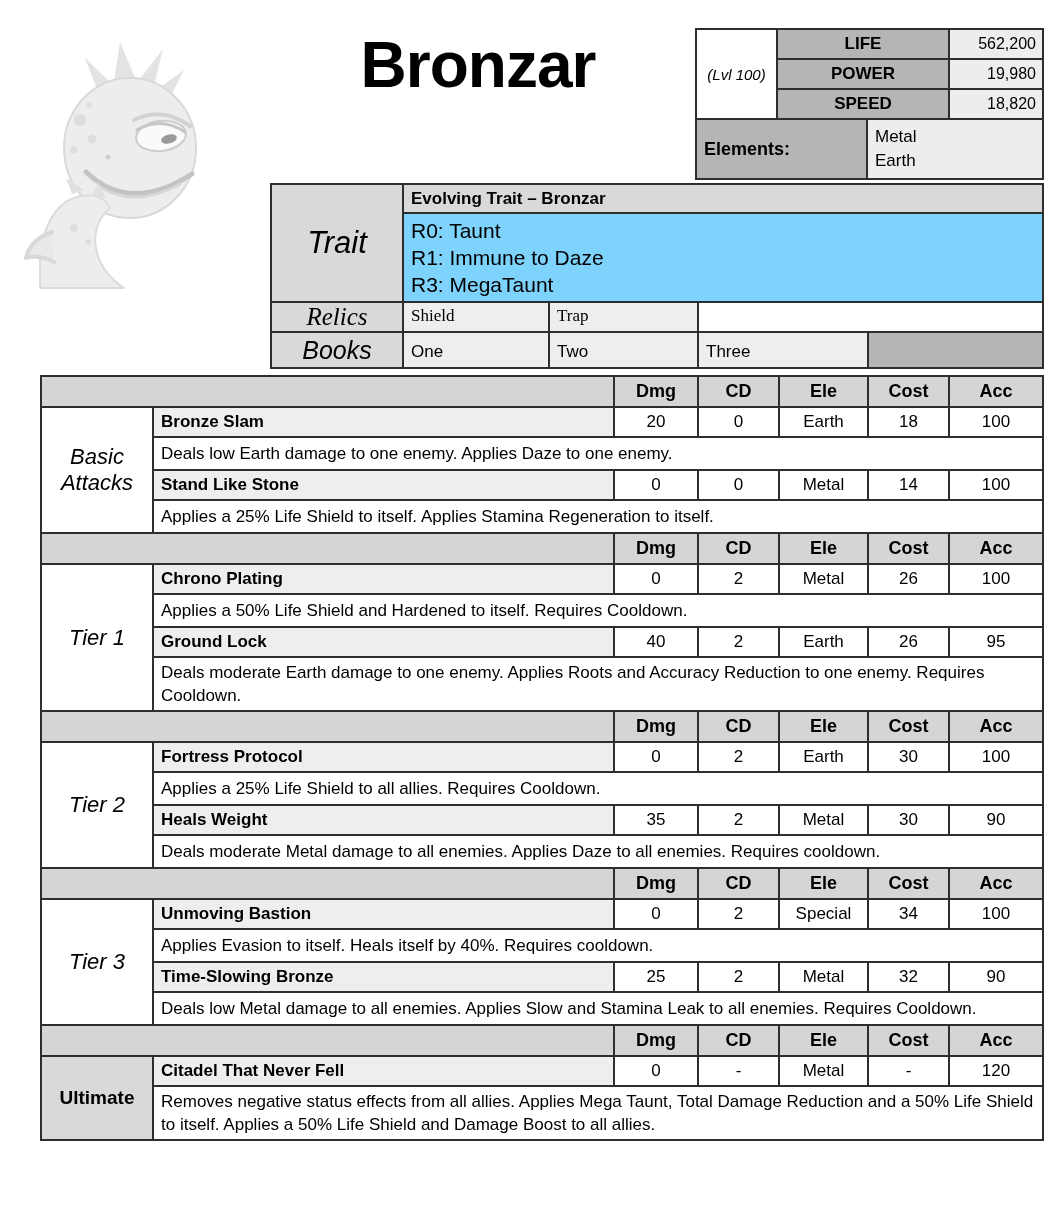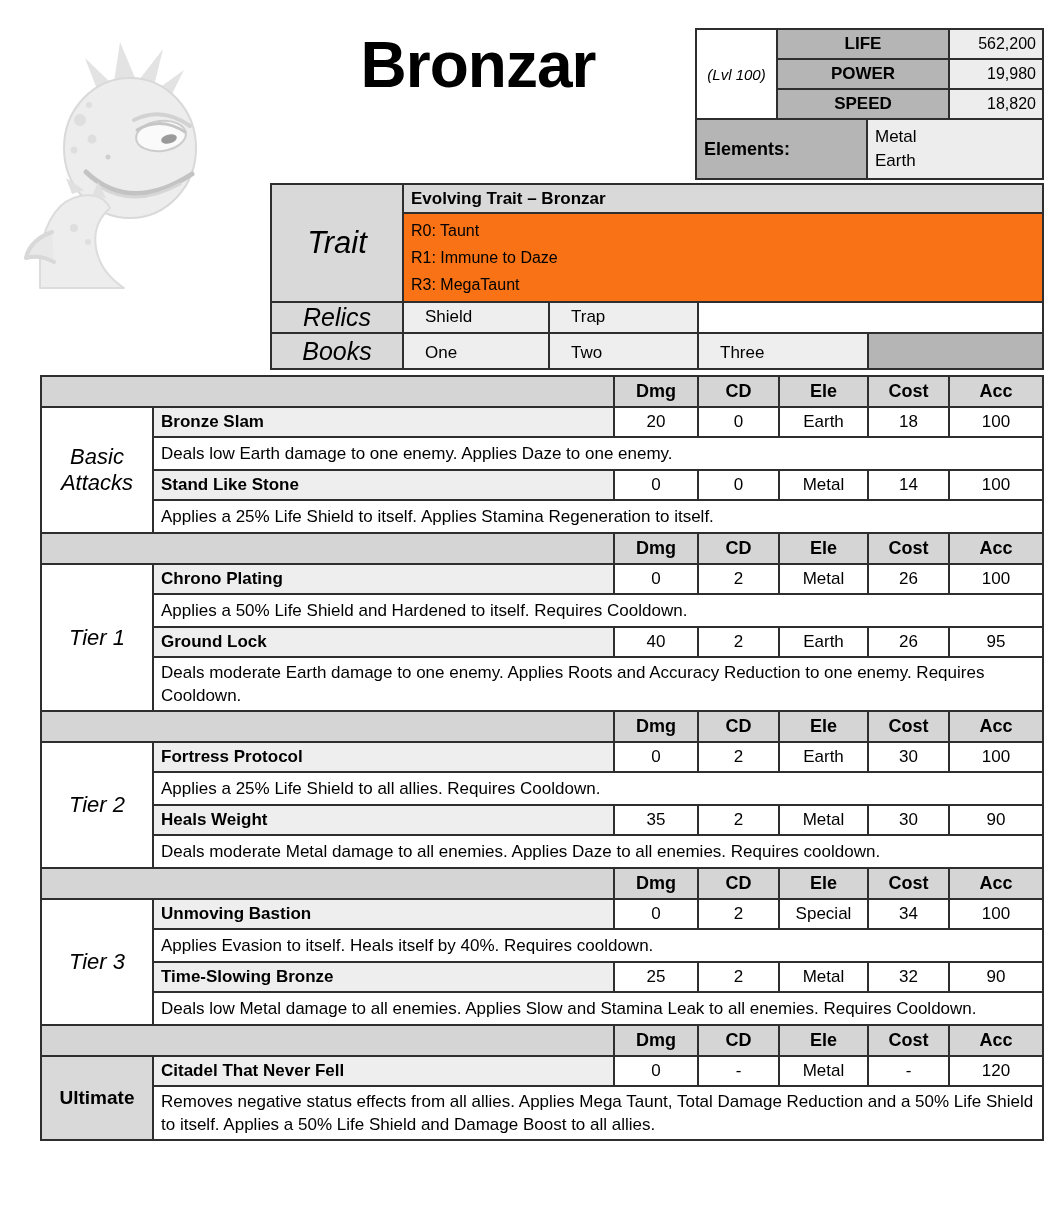--- a/index.html
+++ b/index.html
@@ -31,24 +31,24 @@
   .elements .elab { background:#b5b5b5; font-size:18px; font-weight:bold; padding-left:7px; vertical-align:middle; }
   .elements .eval { background:#ededed; font-size:17px; padding-left:7px; line-height:24px; vertical-align:middle; }
 
   
   .trait-wrap { position:absolute; left:270px; top:183px; }
   .trait { width:772px; }
   .tlabel { background:#d9d9d9; font-style:italic; text-align:center; vertical-align:middle; }
   .tlabel.big { font-size:31px; }
   .tlabel.mid { font-size:25px; }
   .trait .thead { background:#d9d9d9; font-weight:bold; font-size:17px; padding-left:7px; height:27px; vertical-align:middle; }
-  .trait .tranks { background:#f97316; font-size:16px; padding:3px 7px; line-height:27px; height:76px; vertical-align:top; }
-  .trait .slot { background:#eee; font-size:17px; padding-left:21px; vertical-align:bottom; padding-bottom:5px; }
+  .trait .tranks { background:#7dd3fc; font-size:21px; padding:3px 7px; line-height:27px; height:76px; vertical-align:top; }
+  .trait .slot { background:#eee; font-size:17px; padding-left:7px; vertical-align:bottom; padding-bottom:5px; }
   .trait .slot.b { font-weight:normal; }
-  .trait .row-relics { height:24px; }
+  .trait .row-relics { height:24px;font-family:Liberation Serif, serif; }
   .trait .row-books { height:36px;margin-left:30px; }
   .empty-white { background:#fff; }
   .empty-gray { background:#b5b5b5; }
 
   
   .main-wrap { position:absolute; left:40px; top:375px; }
   .atk { width:1002px; margin-top:-2px; }
   .atk.first { margin-top:0; }
   .atk .hdr td, .atk .hdr th { background:#d5d5d5; height:29px; }
   .atk .hdr th { font-size:18px; font-weight:bold; text-align:center; vertical-align:middle; }

